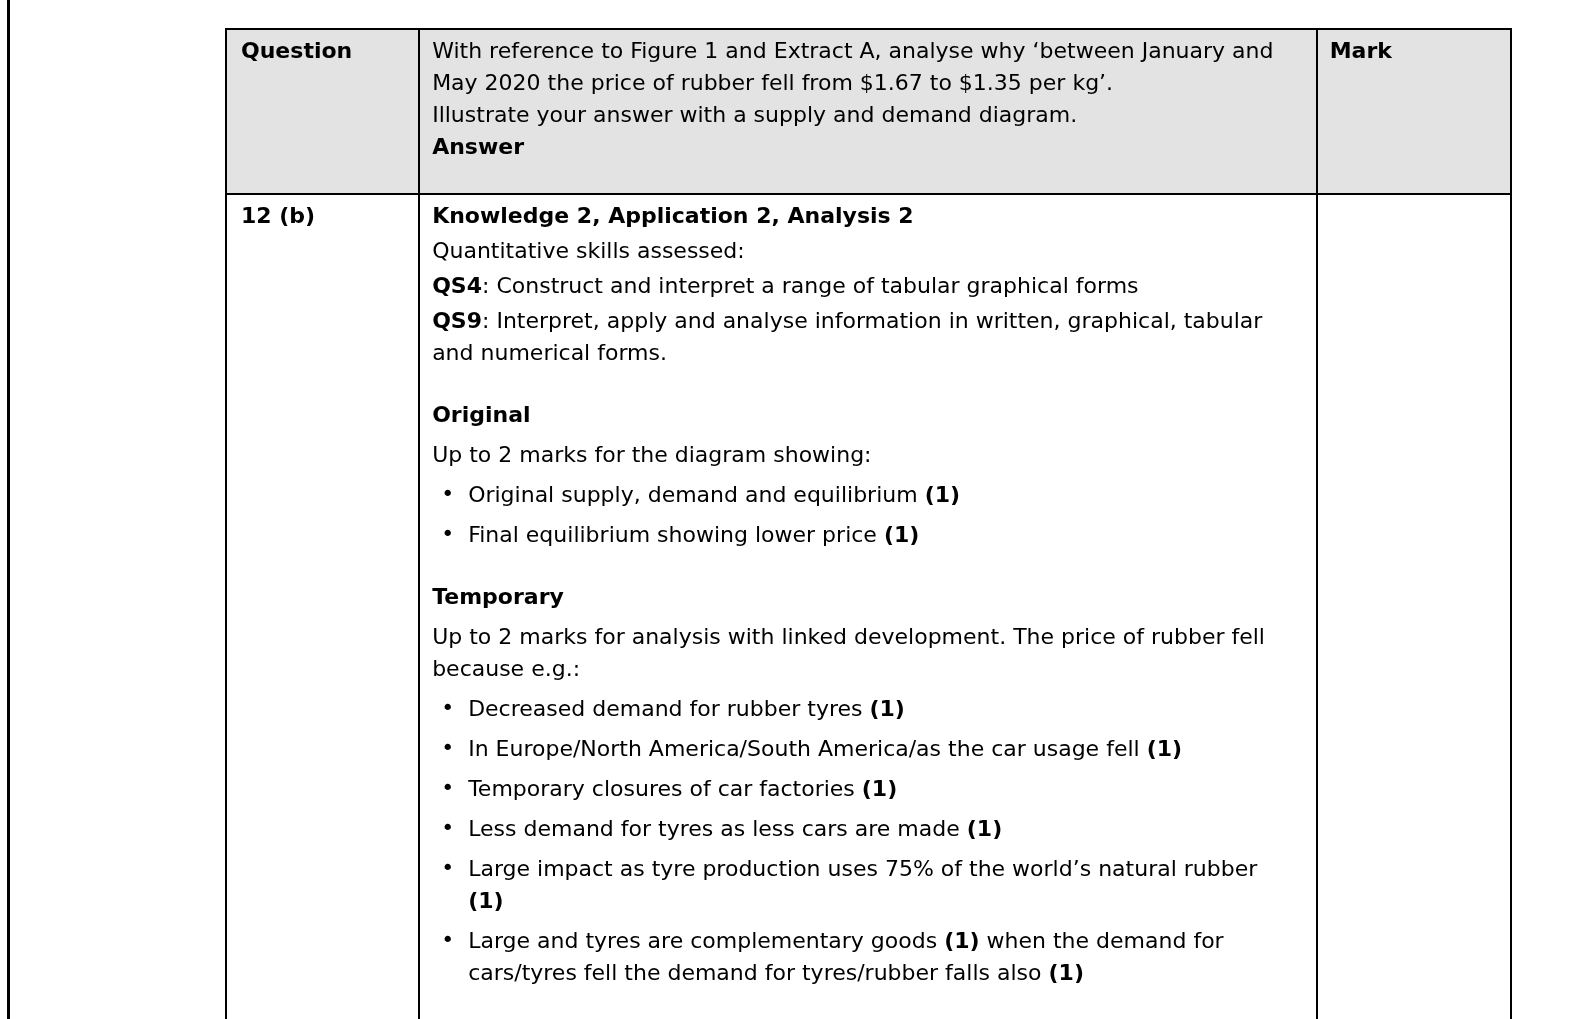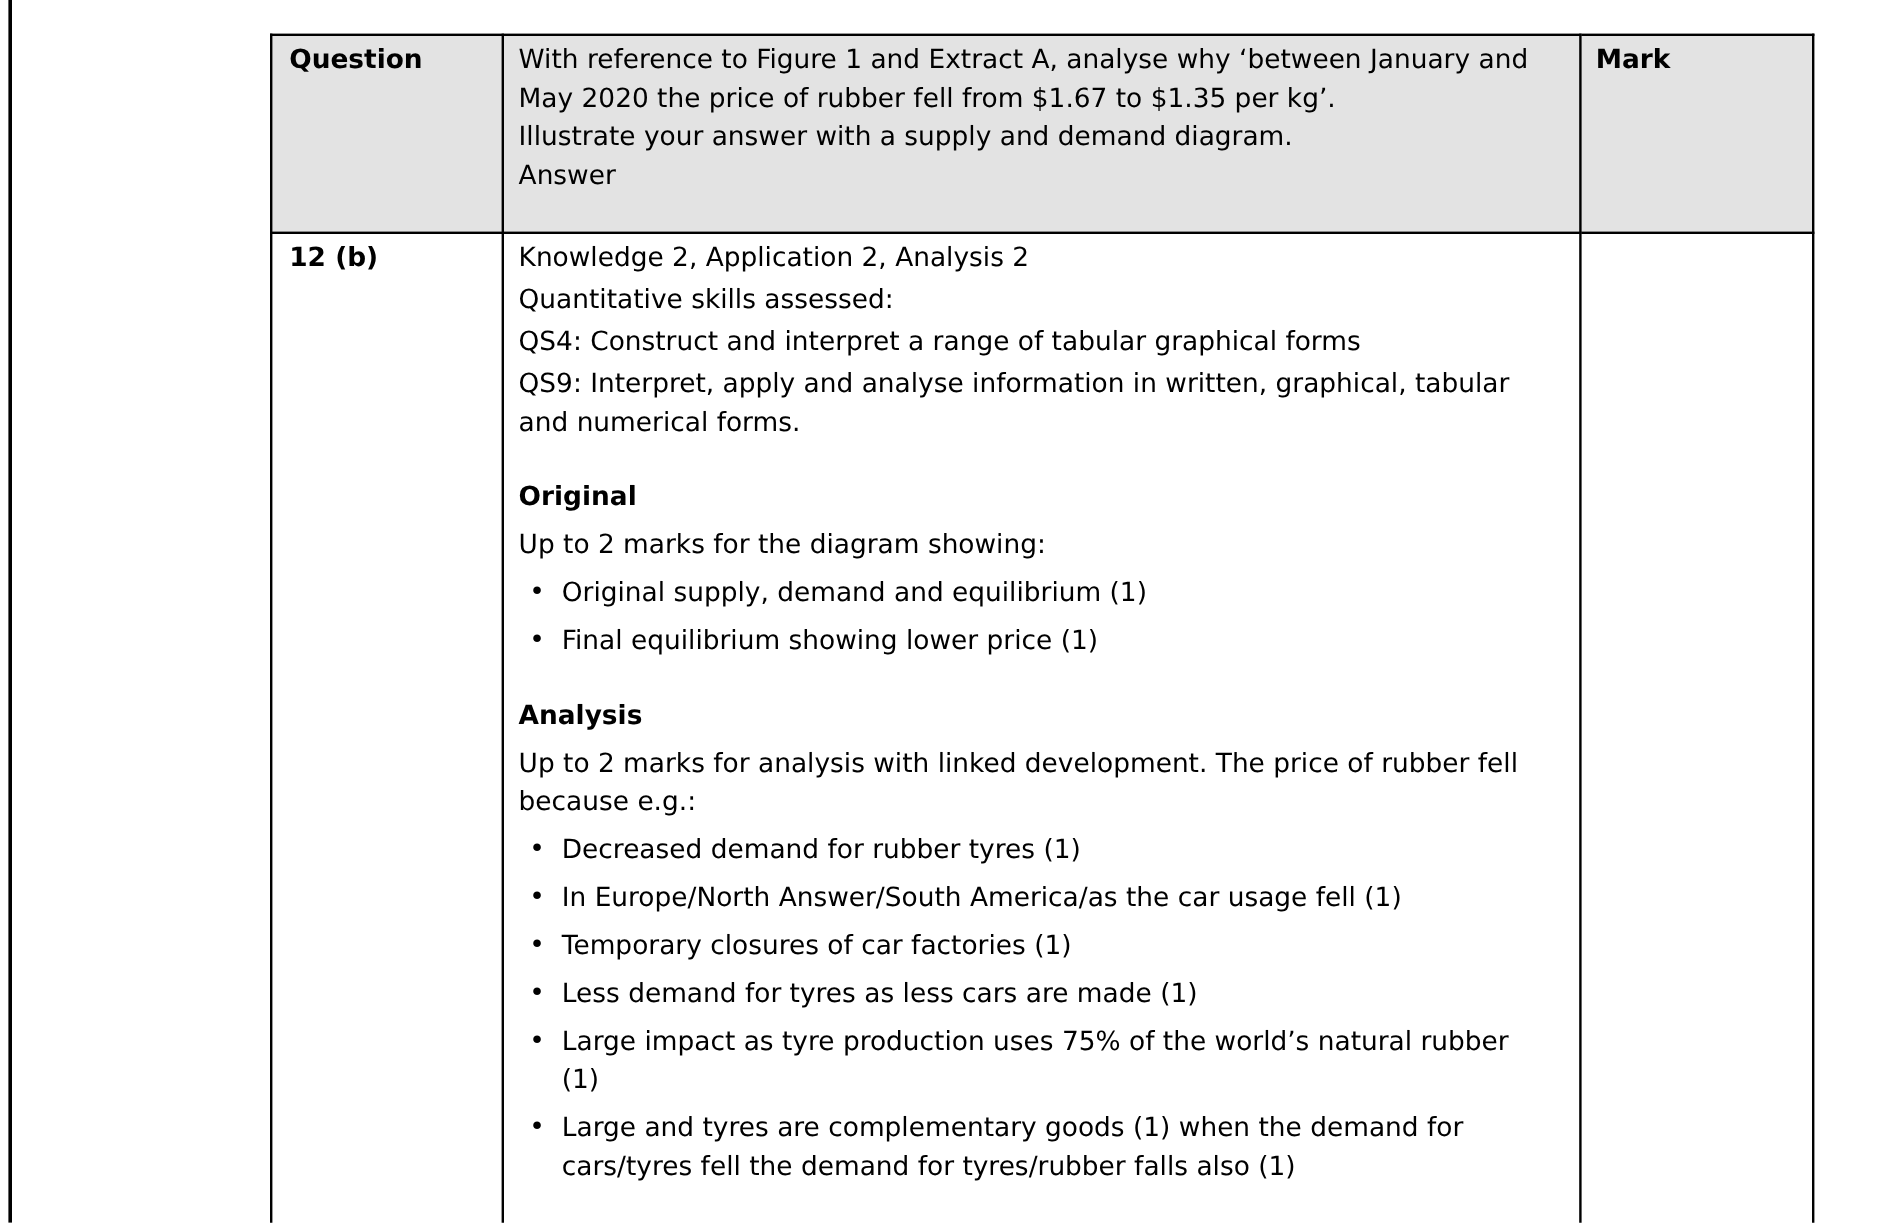--- a/index.html
+++ b/index.html
@@ -38,21 +38,21 @@
   td.c2 { width: 790px; padding: 5px 24px 20px 12px; }
   td.c3 { width: 171px; padding: 5px 10px 6px 12px; }
   .bold-label { font-weight: 700; margin-top: 48px; }
   tr.body-row td { height: 920px; }
   
   .paragraph { margin: 0 0 3px 0; }
   .header-cell .paragraph { margin: 0; }
   .heading { margin: 30px 0 8px 0; font-weight: 700; }
   .bullet { position: relative; padding-left: 36px; margin: 8px 0; }
   .dot { position: absolute; left: 9px; top: -1px; }
-  .b { font-weight: 400; }
+  .b { font-weight: 700; }
 </style>
 </head>
 <body style="background: rgb(255, 255, 255);">
 
 <div class="left-rule"></div>
 
 <table class="mark-scheme">
   <tbody>
       <tr class="header-row">
     <td class="c1">
@@ -76,24 +76,24 @@
     <td class="c2">
       <div>
             <div class="paragraph"><span class="b">Knowledge 2, Application 2, Analysis 2</span></div>
             <div class="paragraph"><span>Quantitative skills assessed:</span></div>
             <div class="paragraph"><span class="b">QS4</span><span>: Construct and interpret a range of tabular graphical forms</span></div>
             <div class="paragraph"><span class="b">QS9</span><span>: Interpret, apply and analyse information in written, graphical, tabular and numerical forms.</span></div>
             <div class="heading"><span>Original</span></div>
             <div class="paragraph"><span>Up to 2 marks for the diagram showing:</span></div>
             <div class="bullet"><span class="dot">•</span><span><span>Original supply, demand and equilibrium </span><span class="b">(1)</span></span></div>
             <div class="bullet"><span class="dot">•</span><span><span>Final equilibrium showing lower price </span><span class="b">(1)</span></span></div>
-            <div class="heading"><span>Analysis</span></div>
+            <div class="heading"><span>Temporary</span></div>
             <div class="paragraph"><span>Up to 2 marks for analysis with linked development. The price of rubber fell because e.g.:</span></div>
             <div class="bullet"><span class="dot">•</span><span><span>Decreased demand for rubber tyres </span><span class="b">(1)</span></span></div>
-            <div class="bullet"><span class="dot">•</span><span><span>In Europe/North Answer/South America/as the car usage fell </span><span class="b">(1)</span></span></div>
+            <div class="bullet"><span class="dot">•</span><span><span>In Europe/North America/South America/as the car usage fell </span><span class="b">(1)</span></span></div>
             <div class="bullet"><span class="dot">•</span><span><span>Temporary closures of car factories </span><span class="b">(1)</span></span></div>
             <div class="bullet"><span class="dot">•</span><span><span>Less demand for tyres as less cars are made </span><span class="b">(1)</span></span></div>
             <div class="bullet"><span class="dot">•</span><span><span>Large impact as tyre production uses 75% of the world’s natural rubber </span><span class="b">(1)</span></span></div>
             <div class="bullet"><span class="dot">•</span><span><span>Large and tyres are complementary goods </span><span class="b">(1)</span><span> when the demand for cars/tyres fell the demand for tyres/rubber falls also </span><span class="b">(1)</span></span></div>
           </div>
     </td>
     <td class="c3">
       <span></span>
     </td>
   </tr>

